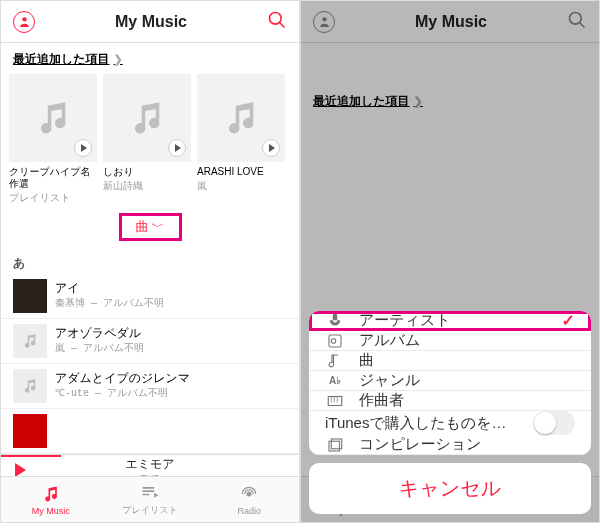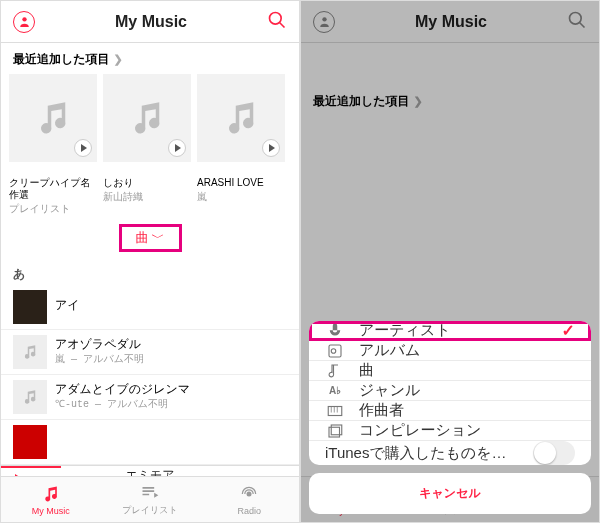--- a/index.html
+++ b/index.html
@@ -45,21 +45,21 @@
     font-size: 16px;
   }
   .avatar-icon {
     width: 22px; height:22px; border:1.5px solid #f24; border-radius:50%;
     display:flex;align-items:center;justify-content:center;
   }
   .avatar-icon svg { width:13px; height:13px; fill:#f24; }
   .search-icon svg { width:20px;height:20px; stroke:#f24; fill:none; stroke-width:2; }
   .section-hdr {
     font-size:12px; font-weight:600; padding:8px 12px 6px;
-    display:flex; align-items:center; color:#000;
+    display:flex; align-items:center; color:#000;text-decoration:underline;
   }
   .chev { margin-left:4px; color:#aaa; font-size:11px; }
   .recent-row {
     display:flex; gap:6px; padding:0 8px;
   }
   .album-card {
     width: 88px;
     font-size:10px;
   }
   .cover {
@@ -71,21 +71,21 @@
   .play-badge {
     position:absolute; right:5px; bottom:5px;
     width:18px; height:18px; border-radius:50%; background:#fff;
     border:1px solid #ccc; display:flex;align-items:center;justify-content:center;
   }
   .play-badge::after{
     content:""; border-left:6px solid #555;
     border-top:4px solid transparent; border-bottom:4px solid transparent;
     margin-left:2px;
   }
-  .album-title { margin-top:15px; color:#000; overflow:hidden; white-space:normal; line-height:1.2; }
+  .album-title { margin-top:4px; color:#000; overflow:hidden; white-space:normal; line-height:1.2; }
   .album-artist { color:#9a9a9a; margin-top:1px; }
   .sort-row { display:flex; justify-content:center; margin:8px 0; }
   .sort-inner {
     border:3px solid #e6007e; padding:2px 14px;
     color:#f24; font-size:13px; display:flex;align-items:center;gap:3px;
   }
   .index-letter {
     padding:6px 12px 2px; font-size:12px; color:#555; font-weight:600;
   }
   .song {
@@ -145,21 +145,21 @@
     margin-left:auto; width:42px;height:24px;border-radius:12px;background:#eee;
     position:relative;
   }
   .sheet-row .toggle::after{
     content:""; position:absolute; left:1px; top:1px;
     width:22px;height:22px;border-radius:50%;background:#fff;
     box-shadow:0 1px 2px rgba(0,0,0,.3);
   }
   .sheet-cancel{
     background:#fff; border-radius:10px; text-align:center;
-    margin-top:8px; padding:12px 0; color:#f24; font-size:12px; font-weight:700;
+    margin-top:8px; padding:12px 0; color:#f24; font-size:20px; font-weight:400;
   }
 </style>
 </head>
 <body>
 
 <div class="wrap">
 
   <div class="phone">
     <div class="header">
       <div class="avatar-icon">
@@ -222,20 +222,21 @@
           <span>﹀</span>
         </div>
       </div>
 
       <div class="index-letter">あ</div>
 
       <div class="song">
         <div class="thumb photo"></div>
         <div class="meta">
           <div class="st">アイ</div>
+          <div class="sa">秦基博 — アルバム不明</div>
         </div>
       </div>
       <div class="song">
         <div class="thumb">
             <svg viewBox="0 0 24 24">
               <path d="M9 17V5l10-2v11a3 3 0 11-2-2V7L11 8v9a3 3 0 11-2-2z"></path>
             </svg>
           </div>
         <div class="meta">
           <div class="st">アオゾラペダル</div>
@@ -372,32 +373,32 @@
           <span class="icon">
               <svg viewBox="0 0 24 24">
                 <rect x="3" y="6" width="18" height="12" fill="none" stroke="#777" stroke-width="1.5"></rect>
                 <line x1="7" y1="6" x2="7" y2="14" stroke="#777"></line>
                 <line x1="11" y1="6" x2="11" y2="14" stroke="#777"></line>
                 <line x1="15" y1="6" x2="15" y2="14" stroke="#777"></line>
               </svg>
             </span>
           <span>作曲者</span>
         </div>
+        <div class="sheet-row last">
+          <span>iTunesで購入したものを…</span>
+          <span class="toggle"></span>
+        </div>
         <div class="sheet-row">
           <span class="icon">
               <svg viewBox="0 0 24 24">
                 <rect x="4" y="7" width="14" height="13" fill="none" stroke="#777" stroke-width="1.5"></rect>
                 <rect x="7" y="4" width="14" height="13" fill="none" stroke="#777" stroke-width="1.5"></rect>
               </svg>
             </span>
           <span>コンピレーション</span>
         </div>
-        <div class="sheet-row last">
-          <span>iTunesで購入したものを…</span>
-          <span class="toggle"></span>
-        </div>
       </div>
       <div class="sheet-cancel">
         <span>キャンセル</span>
       </div>
     </div>
   </div>
 </div>
 
 </body></html>

